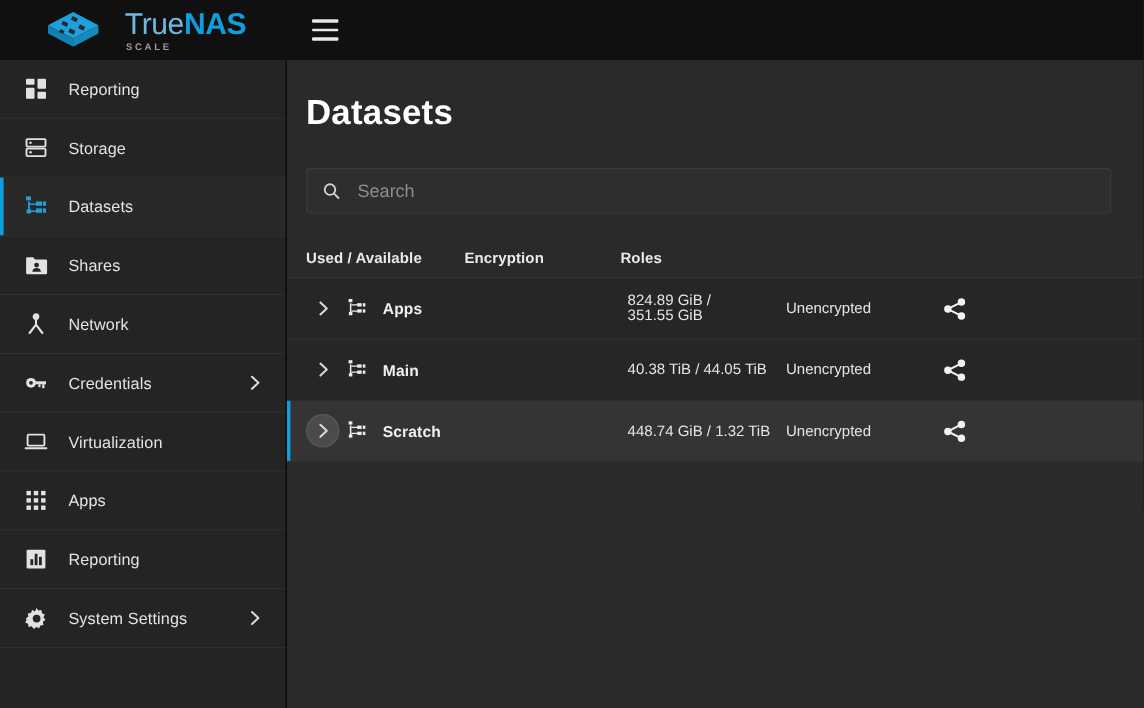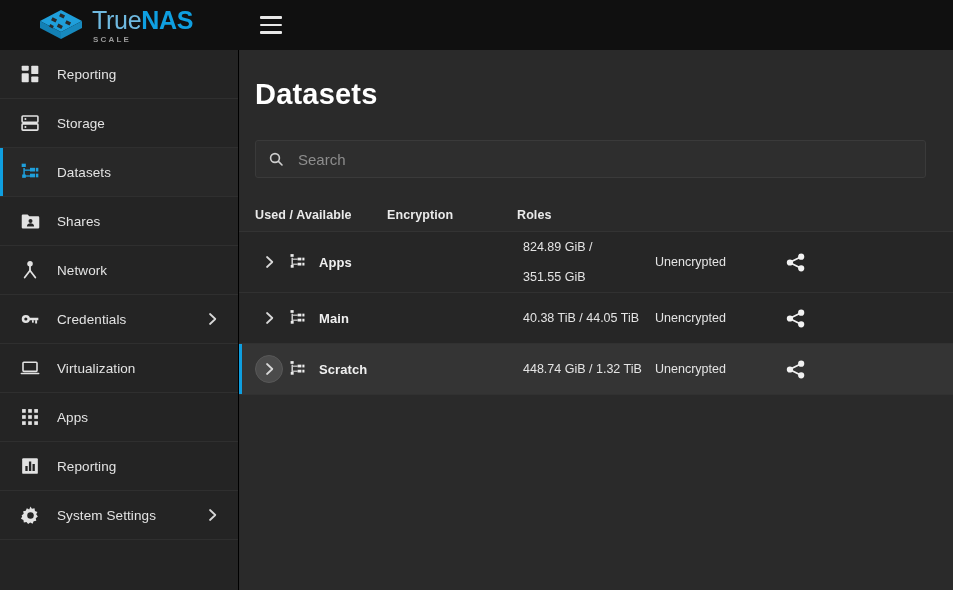--- a/index.html
+++ b/index.html
@@ -30,21 +30,21 @@
     display: flex;
     align-items: center;
     padding-left: 38px;
     position: relative;
     z-index: 20;
   }
 
   .logo-wrap {
     display: flex;
     align-items: center;
-    gap: 8px;
+    gap: 20px;
     width: 190px;
   }
 
   .logo-mark { width: 46px; height: 32px; flex: none; }
 
   .logo-text {
     display: flex;
     flex-direction: column;
     line-height: 1;
     margin-top: 1px;
@@ -268,21 +268,21 @@
   .ds-name {
     font-size: 13px;
     font-weight: 700;
     color: #f0f0f0;
     letter-spacing: 0.1px;
   }
 
   .used-text {
     font-size: 12.5px;
     color: #e4e4e4;
-    line-height: 30px;
+    line-height: 13px;
     white-space: pre-line;
   }
   .enc-text { font-size: 12.5px; color: #e4e4e4; }
 
   .share-icon { color: #f2f2f2; display: flex; align-items: center; }
 
   .filler { flex: 1; background: #2a2a2a; }
 </style>
 </head>
 <body>

